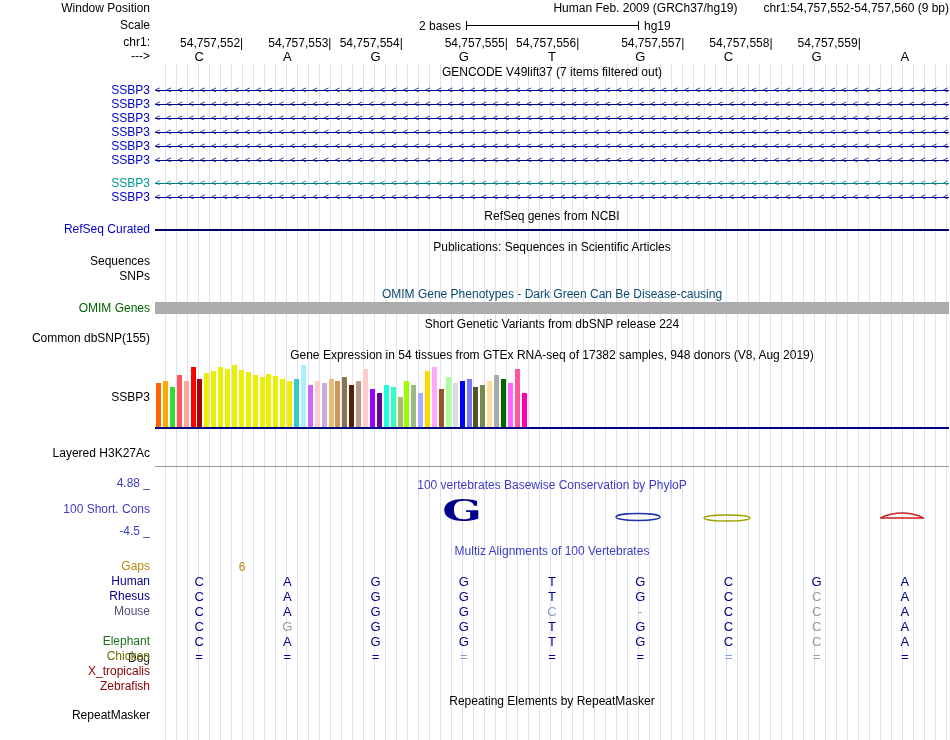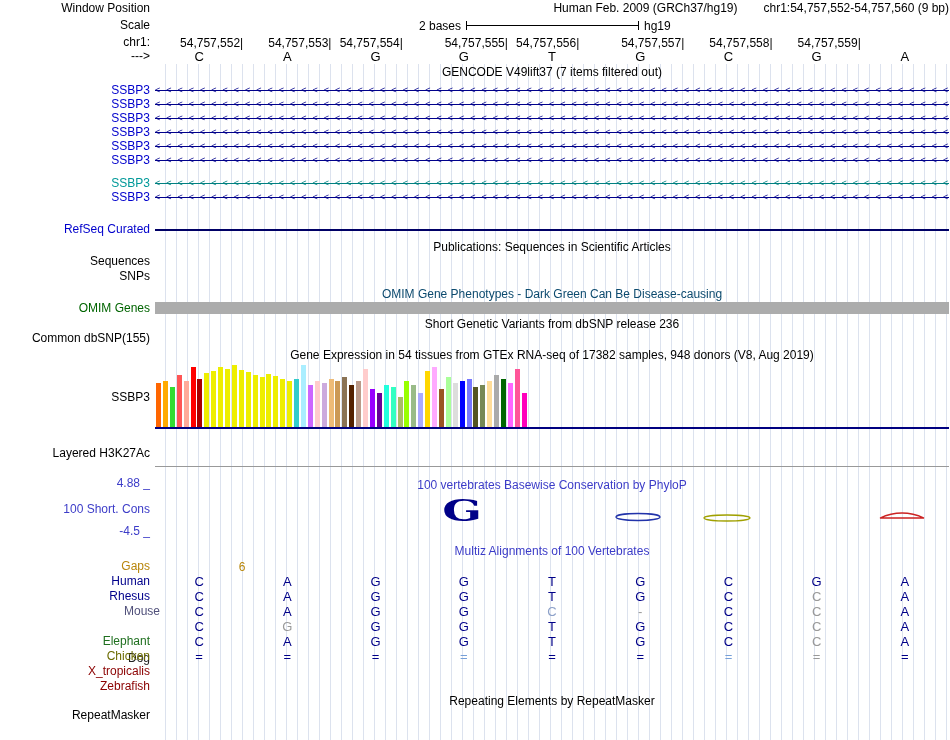--- a/index.html
+++ b/index.html
@@ -75,32 +75,33 @@
       <div class="lbl" style="top: 140px; color: rgb(0, 0, 204);">SSBP3</div>
       <div class="arrow-row" style="top: 140px; color: rgb(0, 0, 139);">&lt;&lt;&lt;&lt;&lt;&lt;&lt;&lt;&lt;&lt;&lt;&lt;&lt;&lt;&lt;&lt;&lt;&lt;&lt;&lt;&lt;&lt;&lt;&lt;&lt;&lt;&lt;&lt;&lt;&lt;&lt;&lt;&lt;&lt;&lt;&lt;&lt;&lt;&lt;&lt;&lt;&lt;&lt;&lt;&lt;&lt;&lt;&lt;&lt;&lt;&lt;&lt;&lt;&lt;&lt;&lt;&lt;&lt;&lt;&lt;&lt;&lt;&lt;&lt;&lt;&lt;&lt;&lt;&lt;&lt;&lt;&lt;</div>
       <div class="lbl" style="top: 154px; color: rgb(0, 0, 204);">SSBP3</div>
       <div class="arrow-row" style="top: 154px; color: rgb(0, 0, 139);">&lt;&lt;&lt;&lt;&lt;&lt;&lt;&lt;&lt;&lt;&lt;&lt;&lt;&lt;&lt;&lt;&lt;&lt;&lt;&lt;&lt;&lt;&lt;&lt;&lt;&lt;&lt;&lt;&lt;&lt;&lt;&lt;&lt;&lt;&lt;&lt;&lt;&lt;&lt;&lt;&lt;&lt;&lt;&lt;&lt;&lt;&lt;&lt;&lt;&lt;&lt;&lt;&lt;&lt;&lt;&lt;&lt;&lt;&lt;&lt;&lt;&lt;&lt;&lt;&lt;&lt;&lt;&lt;&lt;&lt;&lt;&lt;</div>
       <div class="lbl" style="top: 177px; color: rgb(0, 153, 153);">SSBP3</div>
       <div class="arrow-row" style="top: 177px; color: rgb(0, 128, 128);">&lt;&lt;&lt;&lt;&lt;&lt;&lt;&lt;&lt;&lt;&lt;&lt;&lt;&lt;&lt;&lt;&lt;&lt;&lt;&lt;&lt;&lt;&lt;&lt;&lt;&lt;&lt;&lt;&lt;&lt;&lt;&lt;&lt;&lt;&lt;&lt;&lt;&lt;&lt;&lt;&lt;&lt;&lt;&lt;&lt;&lt;&lt;&lt;&lt;&lt;&lt;&lt;&lt;&lt;&lt;&lt;&lt;&lt;&lt;&lt;&lt;&lt;&lt;&lt;&lt;&lt;&lt;&lt;&lt;&lt;&lt;&lt;</div>
       <div class="lbl" style="top: 191px; color: rgb(0, 0, 204);">SSBP3</div>
       <div class="arrow-row" style="top: 191px; color: rgb(0, 0, 139);">&lt;&lt;&lt;&lt;&lt;&lt;&lt;&lt;&lt;&lt;&lt;&lt;&lt;&lt;&lt;&lt;&lt;&lt;&lt;&lt;&lt;&lt;&lt;&lt;&lt;&lt;&lt;&lt;&lt;&lt;&lt;&lt;&lt;&lt;&lt;&lt;&lt;&lt;&lt;&lt;&lt;&lt;&lt;&lt;&lt;&lt;&lt;&lt;&lt;&lt;&lt;&lt;&lt;&lt;&lt;&lt;&lt;&lt;&lt;&lt;&lt;&lt;&lt;&lt;&lt;&lt;&lt;&lt;&lt;&lt;&lt;&lt;</div>
     </div>
 
+  <div class="hdr" style="top:210px">RefSeq genes from NCBI</div>
   <div class="lbl" style="top: 223px; color: rgb(0, 0, 204);">RefSeq Curated</div>
   <div class="abs" style="left: 155px; top: 229px; width: 794px; height: 2px; background: rgb(0, 0, 102);"></div>
 
   <div class="hdr" style="top:241px">Publications: Sequences in Scientific Articles</div>
   <div class="lbl" style="top:255px">Sequences</div>
   <div class="lbl" style="top:270px">SNPs</div>
 
   <div class="hdr" style="top: 288px; color: #0c4a6e;">OMIM Gene Phenotypes - Dark Green Can Be Disease-causing</div>
   <div class="lbl" style="top: 302px; color: rgb(0, 100, 0);">OMIM Genes</div>
   <div class="abs" style="left: 155px; top: 302px; width: 794px; height: 12px; background: rgb(172, 172, 172);"></div>
 
-  <div class="hdr" style="top:318px">Short Genetic Variants from dbSNP release 236</div>
+  <div class="hdr" style="top:318px">Short Genetic Variants from dbSNP release 224</div>
   <div class="lbl" style="top:332px">Common dbSNP(155)</div>
 
   <div class="hdr" style="top:349px">Gene Expression in 54 tissues from GTEx RNA-seq of 17382 samples, 948 donors (V8, Aug 2019)</div>
   <div class="lbl" style="top:391px">SSBP3</div>
   <div id="gtex-bars" class="abs" style="left:156px;top:364px;width:376px;height:63px">
       <div class="abs gtex-bar" style="left: 0px; height: 44px; background: rgb(255, 102, 0);"></div>
       <div class="abs gtex-bar" style="left: 6.9px; height: 46px; background: rgb(255, 170, 0);"></div>
       <div class="abs gtex-bar" style="left: 13.8px; height: 40px; background: rgb(51, 221, 51);"></div>
       <div class="abs gtex-bar" style="left: 20.7px; height: 52px; background: rgb(255, 85, 85);"></div>
       <div class="abs gtex-bar" style="left: 27.6px; height: 46px; background: rgb(255, 170, 153);"></div>
@@ -187,21 +188,21 @@
       <div class="lbl" style="top: 590px; color: rgb(0, 0, 139);">Rhesus</div>
       <div class="col-letter" style="left: 155px; top: 590px; width: 88.2222px; color: rgb(0, 0, 136);">C</div>
       <div class="col-letter" style="left: 243.222px; top: 590px; width: 88.2222px; color: rgb(0, 0, 136);">A</div>
       <div class="col-letter" style="left: 331.444px; top: 590px; width: 88.2222px; color: rgb(0, 0, 136);">G</div>
       <div class="col-letter" style="left: 419.667px; top: 590px; width: 88.2222px; color: rgb(0, 0, 136);">G</div>
       <div class="col-letter" style="left: 507.889px; top: 590px; width: 88.2222px; color: rgb(0, 0, 136);">T</div>
       <div class="col-letter" style="left: 596.111px; top: 590px; width: 88.2222px; color: rgb(0, 0, 136);">G</div>
       <div class="col-letter" style="left: 684.333px; top: 590px; width: 88.2222px; color: rgb(0, 0, 136);">C</div>
       <div class="col-letter" style="left: 772.556px; top: 590px; width: 88.2222px; color: rgb(153, 153, 153);">C</div>
       <div class="col-letter" style="left: 860.778px; top: 590px; width: 88.2222px; color: rgb(0, 0, 136);">A</div>
-      <div class="lbl" style="top: 605px; color: rgb(80, 80, 122); padding-left: 10px;">Mouse</div>
+      <div class="lbl" style="top: 605px; color: rgb(80, 80, 122);">Mouse</div>
       <div class="col-letter" style="left: 155px; top: 605px; width: 88.2222px; color: rgb(0, 0, 136);">C</div>
       <div class="col-letter" style="left: 243.222px; top: 605px; width: 88.2222px; color: rgb(0, 0, 136);">A</div>
       <div class="col-letter" style="left: 331.444px; top: 605px; width: 88.2222px; color: rgb(0, 0, 136);">G</div>
       <div class="col-letter" style="left: 419.667px; top: 605px; width: 88.2222px; color: rgb(0, 0, 136);">G</div>
       <div class="col-letter" style="left: 507.889px; top: 605px; width: 88.2222px; color: rgb(140, 160, 200);">C</div>
       <div class="col-letter" style="left: 596.111px; top: 605px; width: 88.2222px; color: rgb(153, 153, 153);">-</div>
       <div class="col-letter" style="left: 684.333px; top: 605px; width: 88.2222px; color: rgb(0, 0, 136);">C</div>
       <div class="col-letter" style="left: 772.556px; top: 605px; width: 88.2222px; color: rgb(153, 153, 153);">C</div>
       <div class="col-letter" style="left: 860.778px; top: 605px; width: 88.2222px; color: rgb(0, 0, 136);">A</div>
       <div class="lbl" style="top: 652px; color: rgb(34, 34, 34);">Dog</div>

